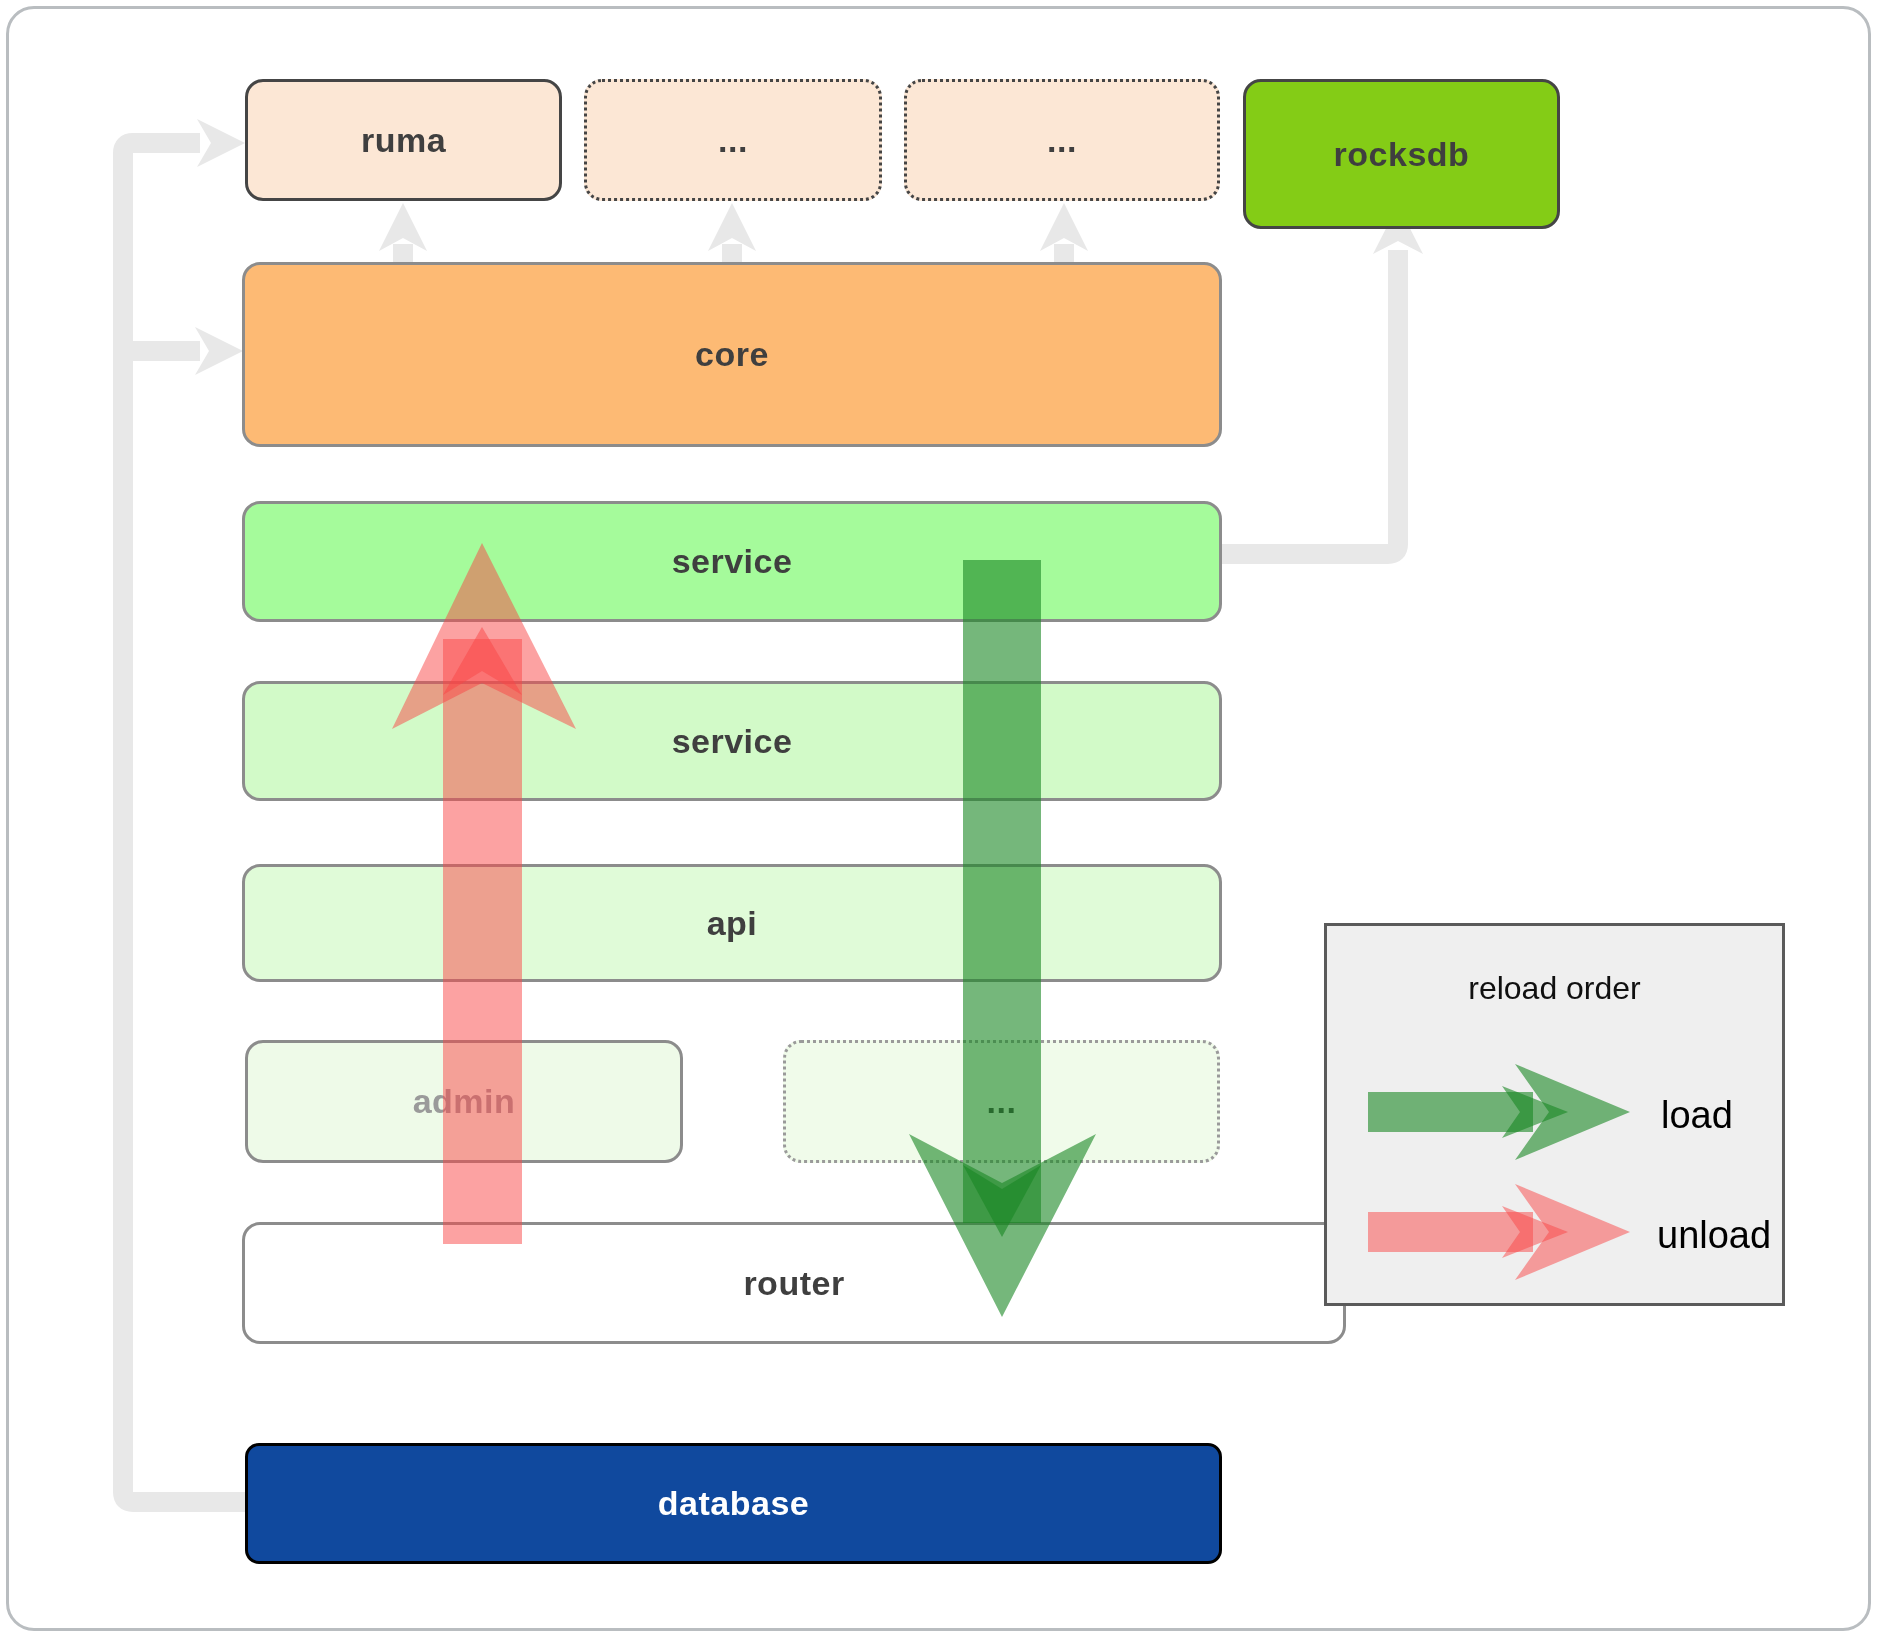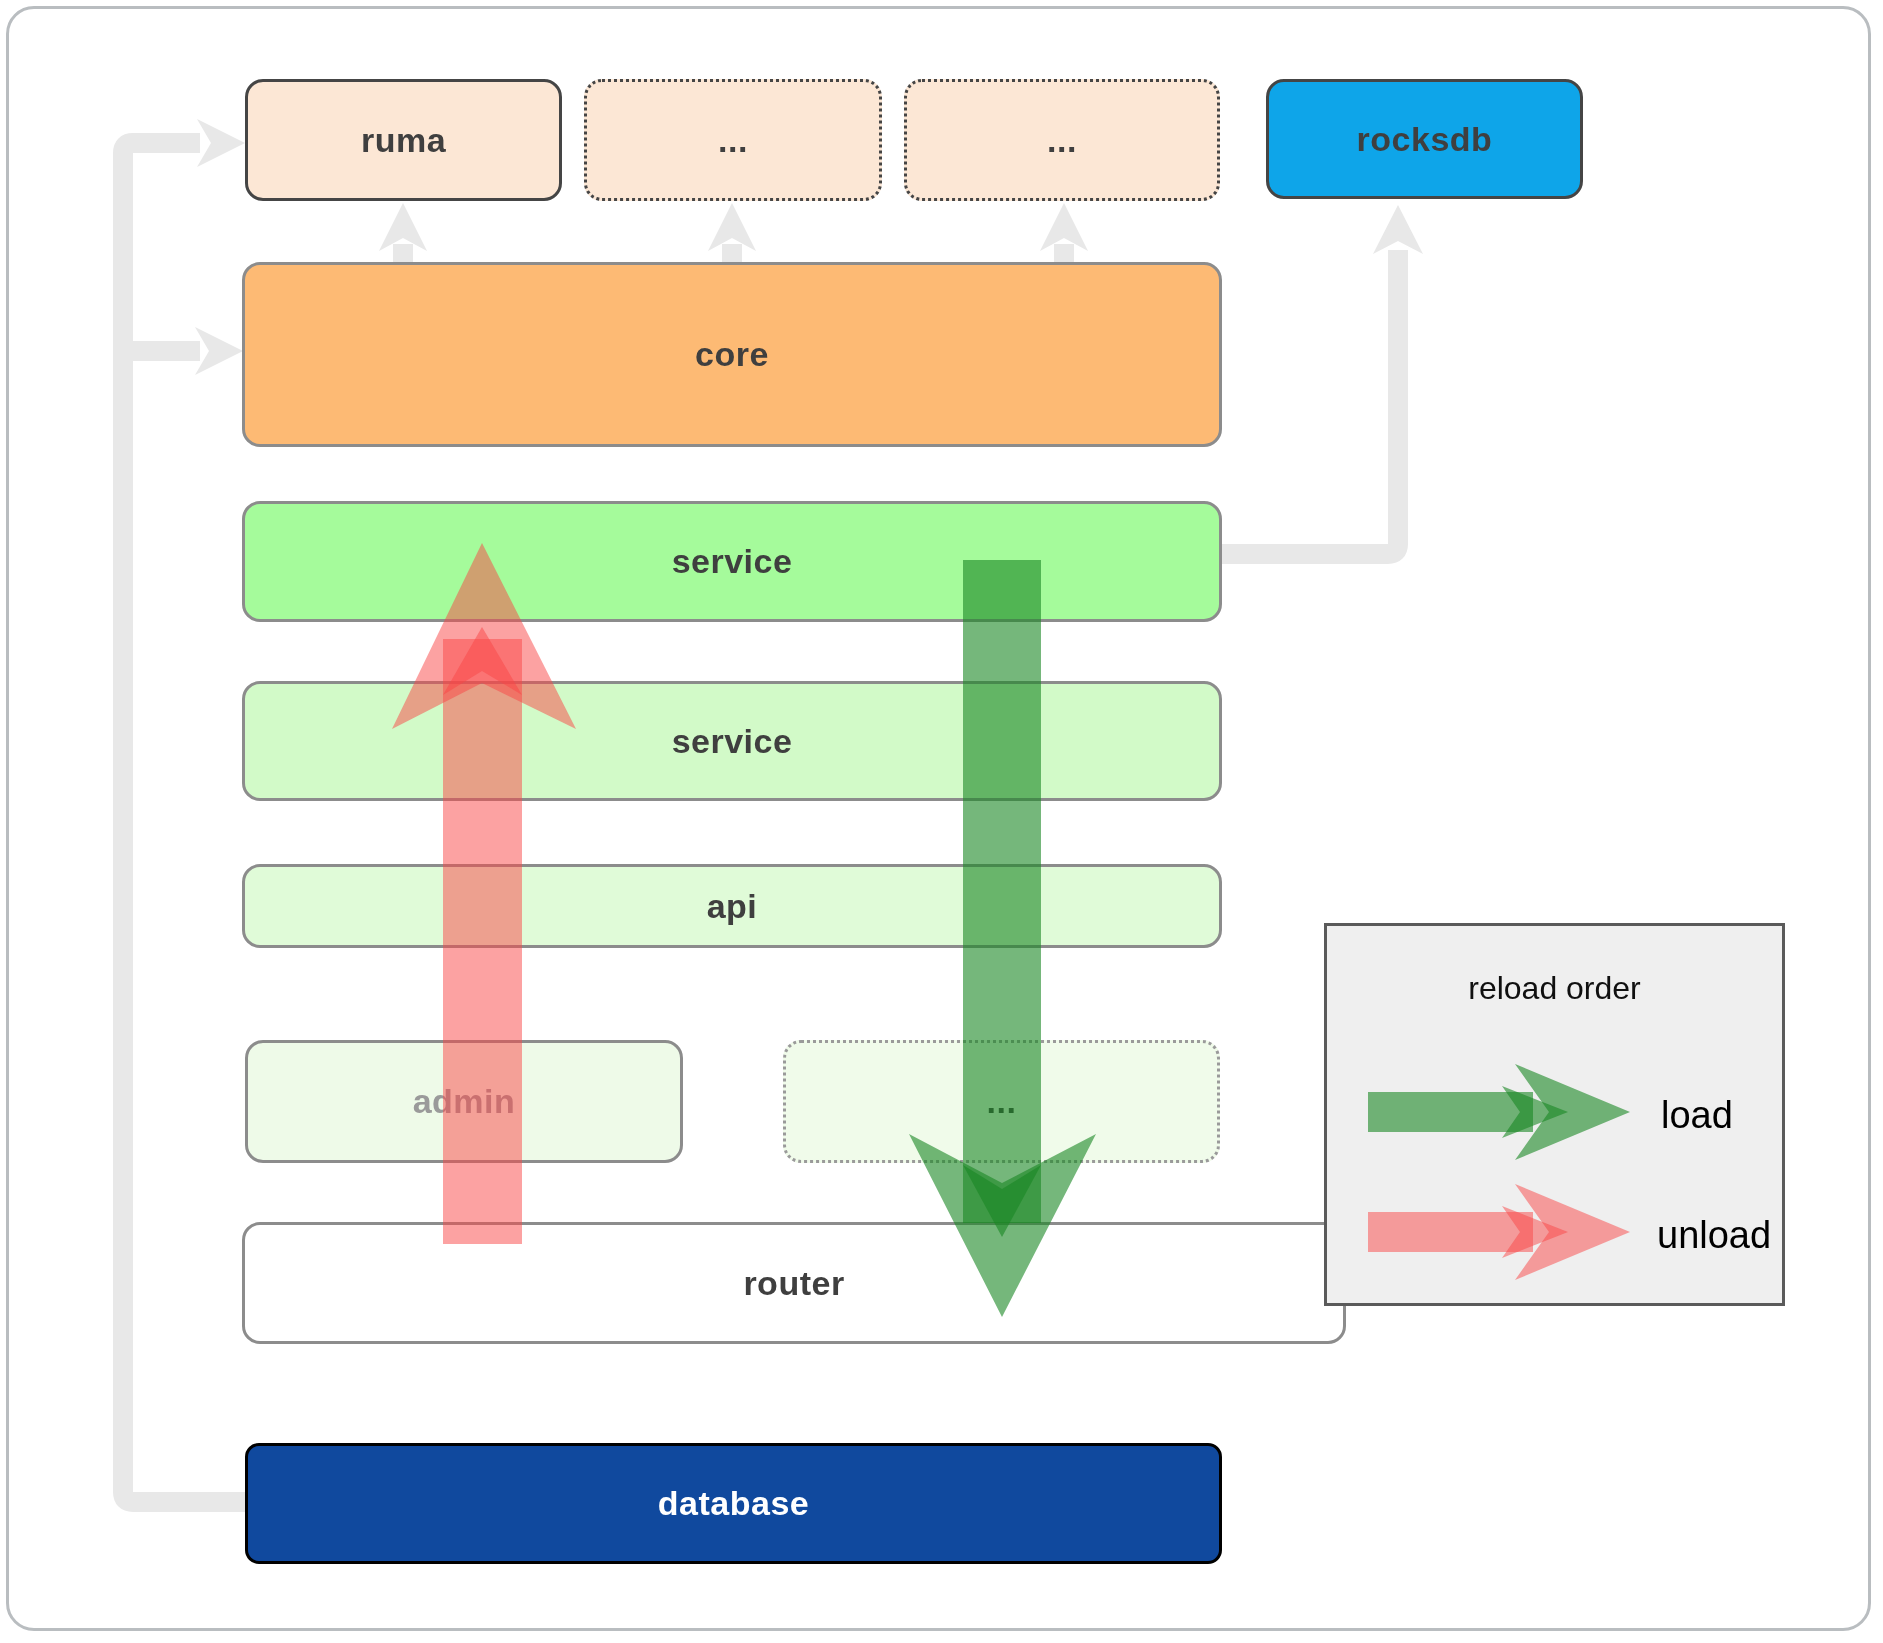--- a/index.html
+++ b/index.html
@@ -11,25 +11,25 @@
   svg.layer{position:absolute;left:0;top:0;width:1883px;height:1643px;pointer-events:none;}
   #connector-layer{z-index:1;}
   .node{position:absolute;z-index:2;display:flex;align-items:center;justify-content:center;
         box-sizing:border-box;font-size:34px;font-weight:700;color:#3f3f3f;
         border-radius:18px;letter-spacing:0.5px;}
   #arrow-layer{z-index:4;}
   
   .n-ruma     {left:245px; top:79px;  width:317px; height:122px; background:#fce7d5; border:3px solid #454545;}
   .n-dots1    {left:584px; top:79px;  width:298px; height:122px; background:#fce7d5; border:3px dotted #454545;}
   .n-dots2    {left:904px; top:79px;  width:316px; height:122px; background:#fce7d5; border:3px dotted #454545;}
-  .n-rocksdb  {left:1243px;top:79px;  width:317px; height:120px; background:#0ea5e9; border:3px solid #454545;margin-left:23px;}
+  .n-rocksdb  {left:1243px;top:79px;  width:317px; height:150px; background:#84cc16; border:3px solid #454545;}
   .n-core     {left:242px; top:262px; width:980px; height:185px; background:#fdba74; border:3px solid #8c8c8c;}
   .n-database {left:242px; top:501px; width:980px; height:121px; background:#a5fb9b; border:3px solid #8c8c8c;}
   .n-service  {left:242px; top:681px; width:980px; height:120px; background:#d2fac8; border:3px solid #8c8c8c;}
-  .n-api      {left:242px; top:864px; width:980px; height:84px; background:#e0fbd8; border:3px solid #8c8c8c;}
+  .n-api      {left:242px; top:864px; width:980px; height:118px; background:#e0fbd8; border:3px solid #8c8c8c;}
   .n-admin    {left:245px; top:1040px;width:438px; height:123px; background:#eefae8; border:3px solid #8c8c8c; color:#9a9a9a;}
   .n-dots3    {left:783px; top:1040px;width:437px; height:123px; background:#f0fbea; border:3px dotted #9a9a9a;}
   .n-router   {left:242px; top:1222px;width:1104px; height:122px; background:#ffffff; border:3px solid #8c8c8c;}
   .n-conduwuit{left:245px; top:1443px;width:977px; height:121px; background:#10499e; border:3px solid #000000;
                color:#ffffff;border-radius:14px;}
   
   .legend{position:absolute;left:1324px;top:923px;width:461px;height:383px;z-index:2;
           background:#efefef;border:3px solid #5a5a5a;box-sizing:border-box;}
   .legend-title{position:absolute;top:44px;left:0;width:100%;text-align:center;
                 font-size:32px;font-weight:400;color:#101010;}

